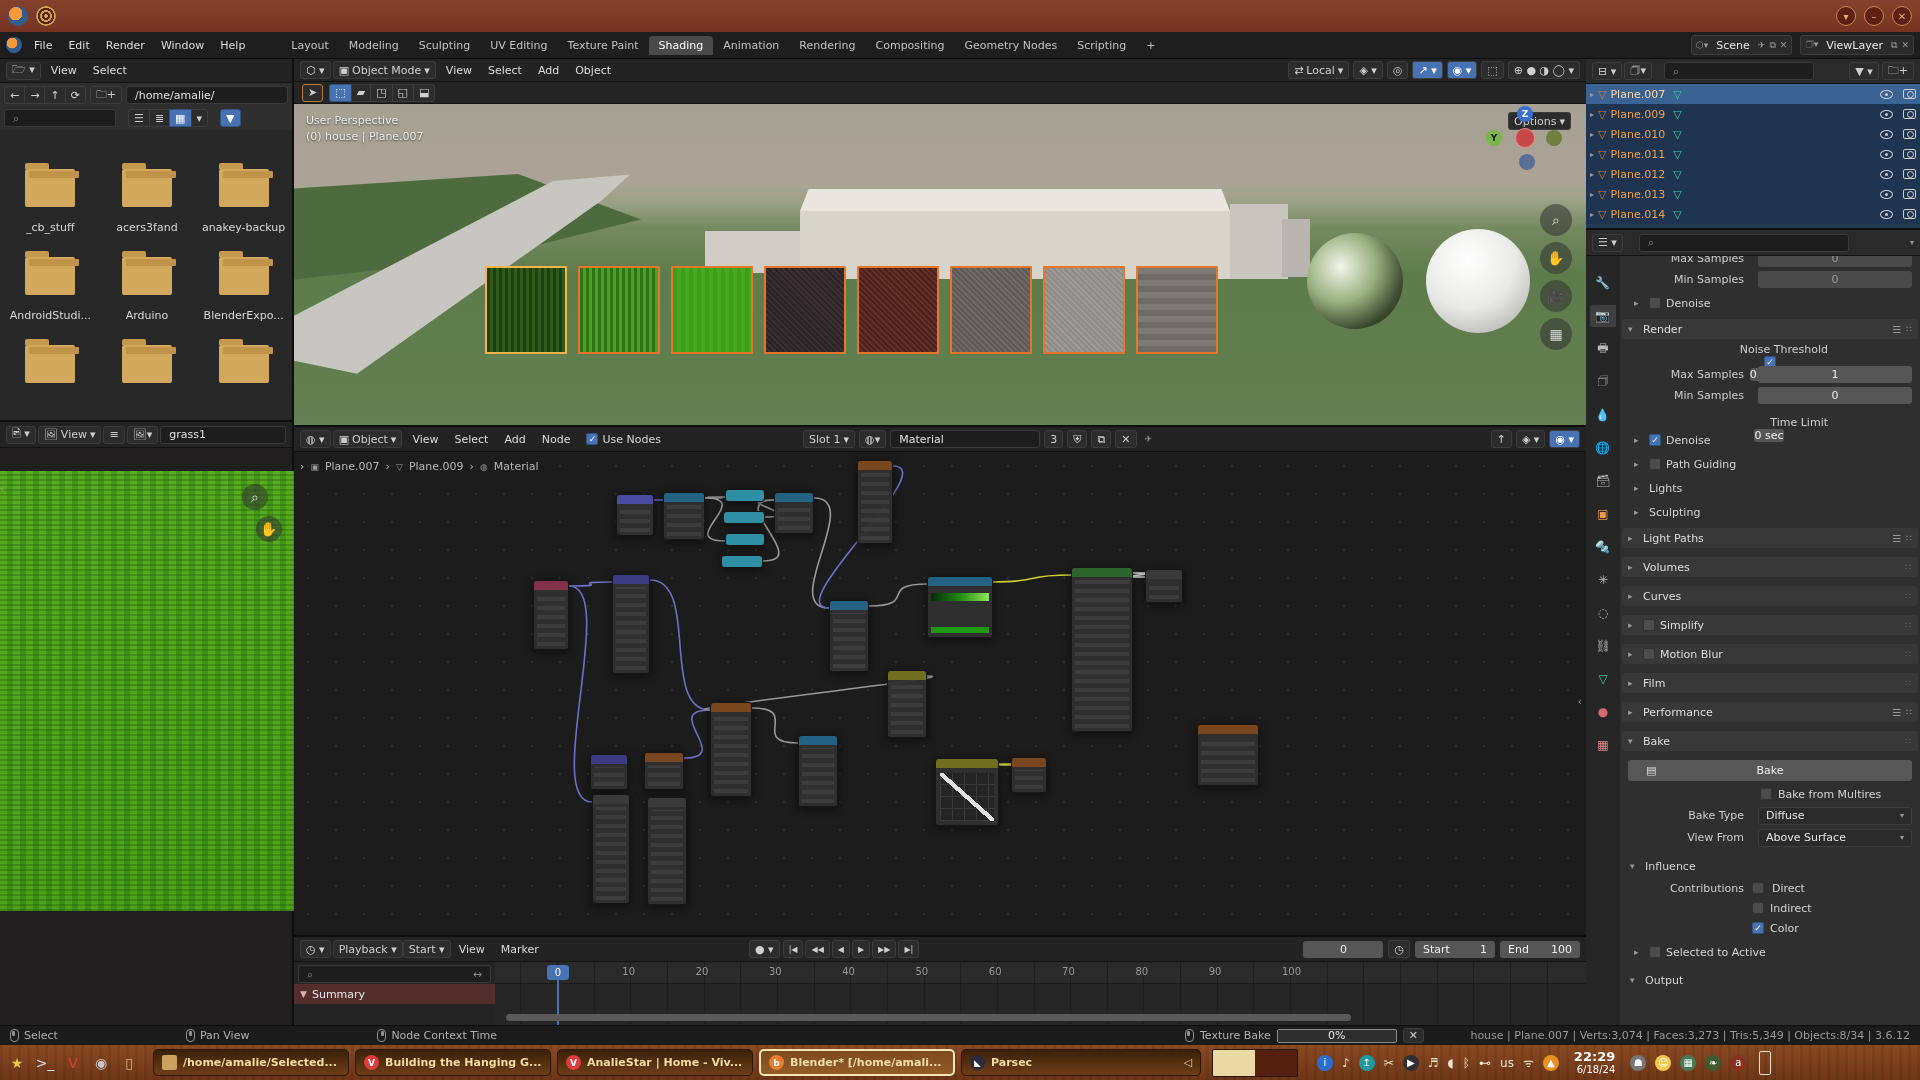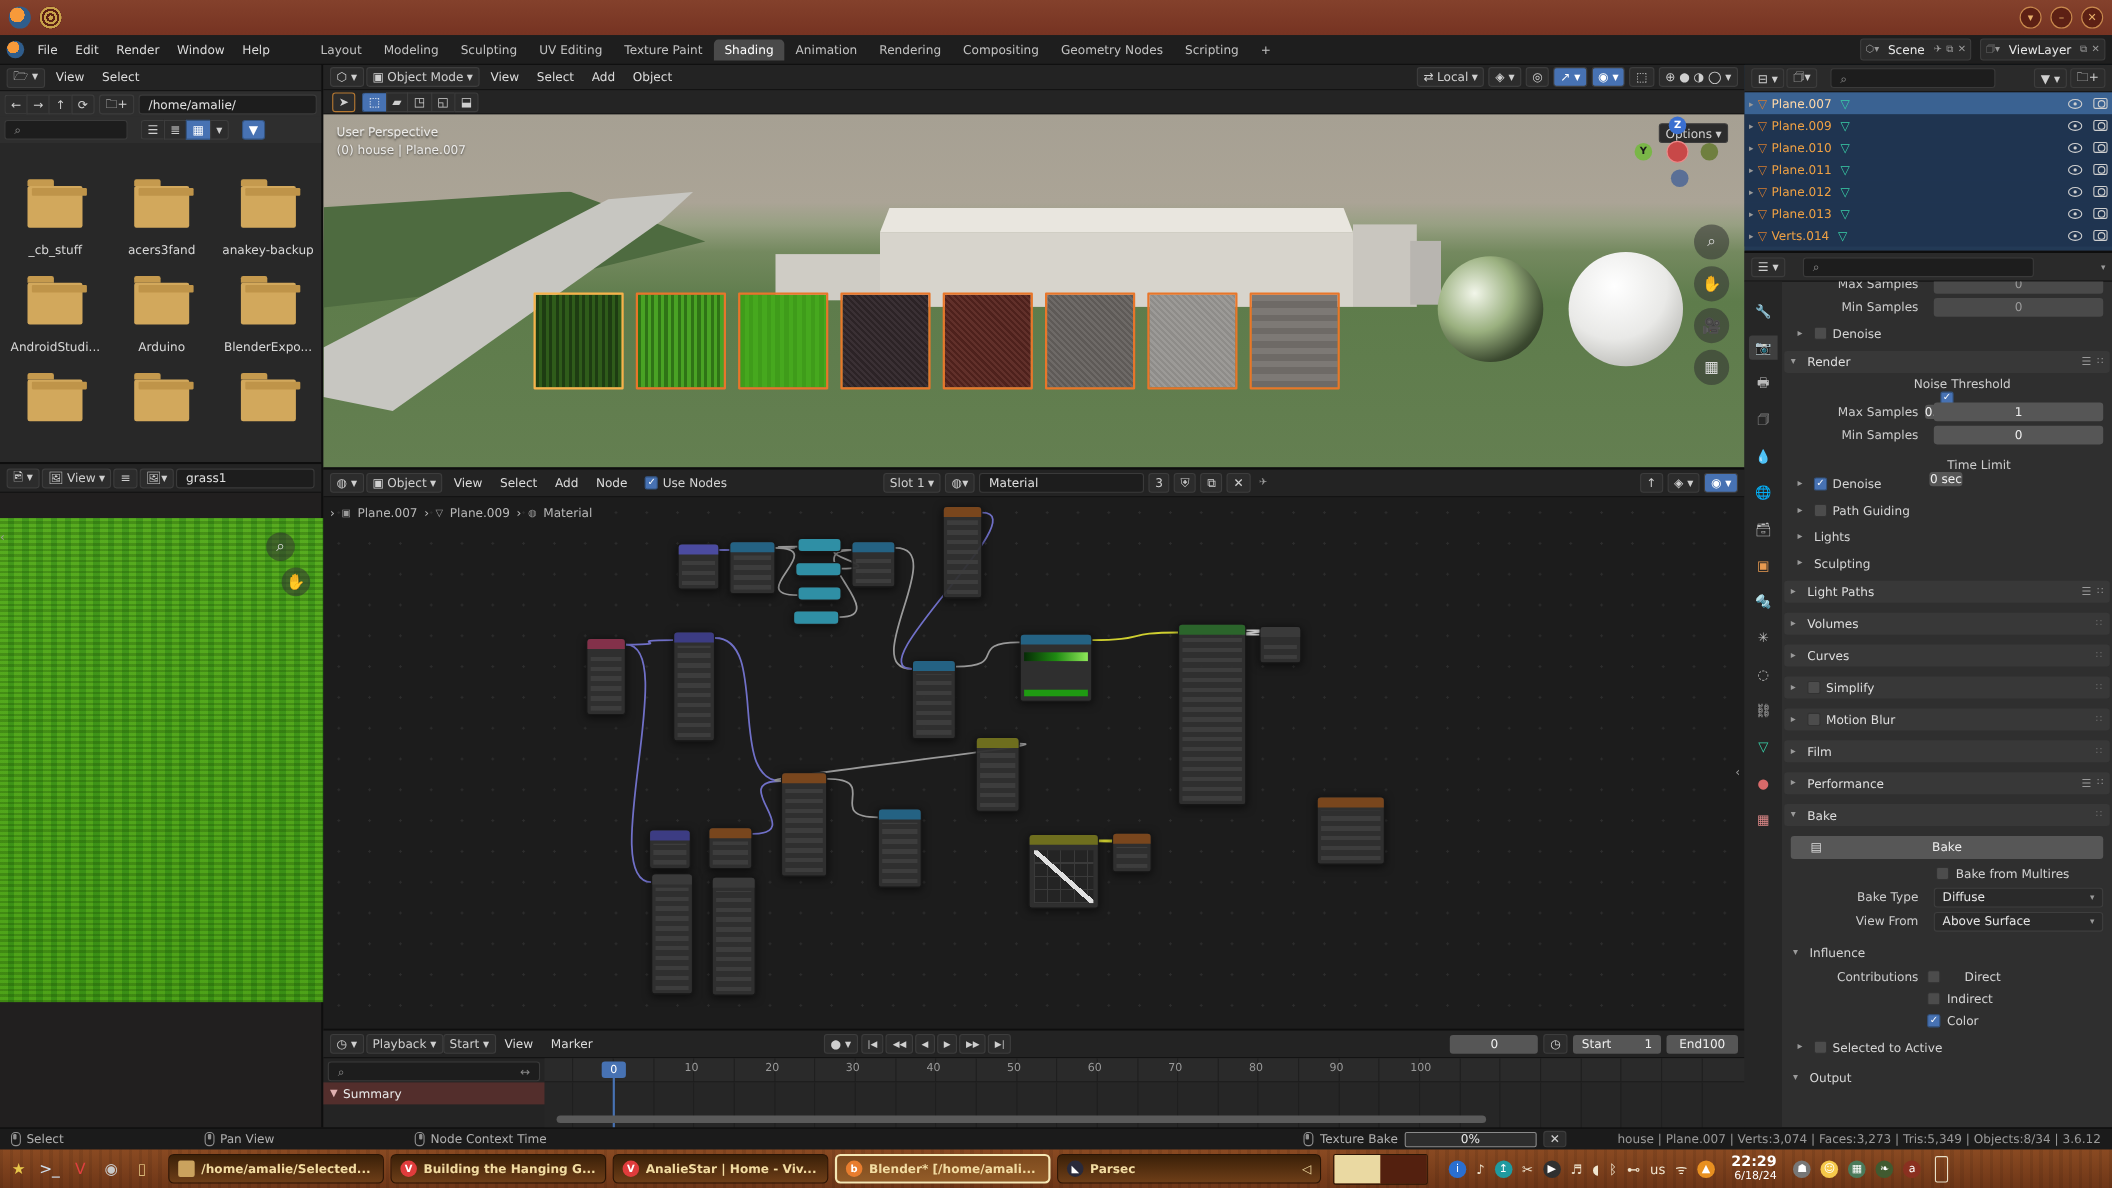--- a/index.html
+++ b/index.html
@@ -556,21 +556,21 @@
       </div>
       <div class="row" style="margin-left:auto;gap:5px">
         <div class="val" style="width:80px">
             <span>0</span>
           </div>
         <span class="ebtn">◷</span>
         <div class="val" style="width:80px;justify-content:space-between;padding:0 8px">
             <span>Start</span>
             <span>1</span>
           </div>
-        <div class="val" style="width:65px;padding:0 8px">
+        <div class="val" style="width:80px;justify-content:space-between;padding:0 8px">
             <span>End</span>
             <span>100</span>
           </div>
       </div>
     </div>
     <div id="tlsearch" class="field">
         <span style="color:#888">⌕</span>
         <span style="margin-left:auto;color:#888">↔</span>
       </div>
     <div id="ruler">
@@ -717,21 +717,21 @@
           <div class="tri">▽</div>
           <div class="nm">Plane.013</div>
           <div class="meshico" style="margin-left: 4px;">▽</div>
           <div class="grow"></div>
           <div class="eye"></div>
           <div class="cam" style="margin-left: 6px;"></div>
         </div>
         <div class="olrow">
           <div class="caret">▸</div>
           <div class="tri">▽</div>
-          <div class="nm">Verts.014</div>
+          <div class="nm">Plane.014</div>
           <div class="meshico" style="margin-left: 4px;">▽</div>
           <div class="grow"></div>
           <div class="eye"></div>
           <div class="cam" style="margin-left: 6px;"></div>
         </div>
       </div>
   </div>
 
   <div id="pr" class="abs">
     <div class="hdr">
@@ -875,21 +875,21 @@
           <div class="plab">View From</div>
           <div class="ddf grow" style="margin: 0px 8px 0px 6px;">Above Surface<div class="caret" style="margin-left: auto;">▾</div></div>
         </div>
         <div class="prow" style="top: 601px; height: 18px; padding-left: 10px; gap: 5px;">
           <div class="exp">▾</div>
           <div>Influence</div>
         </div>
         <div class="prow" style="top: 623px; height: 18px;">
           <div class="plab">Contributions</div>
           <div class="cb"></div>
-          <div style="margin-left: 22px;">Direct</div>
+          <div style="margin-left: 8px;">Direct</div>
         </div>
         <div class="prow" style="top: 643px; height: 18px;">
           <div class="plab"></div>
           <div class="cb"></div>
           <div style="margin-left: 6px;">Indirect</div>
         </div>
         <div class="prow" style="top: 663px; height: 18px;">
           <div class="plab"></div>
           <div class="cb on">✓</div>
           <div style="margin-left: 6px;">Color</div>

